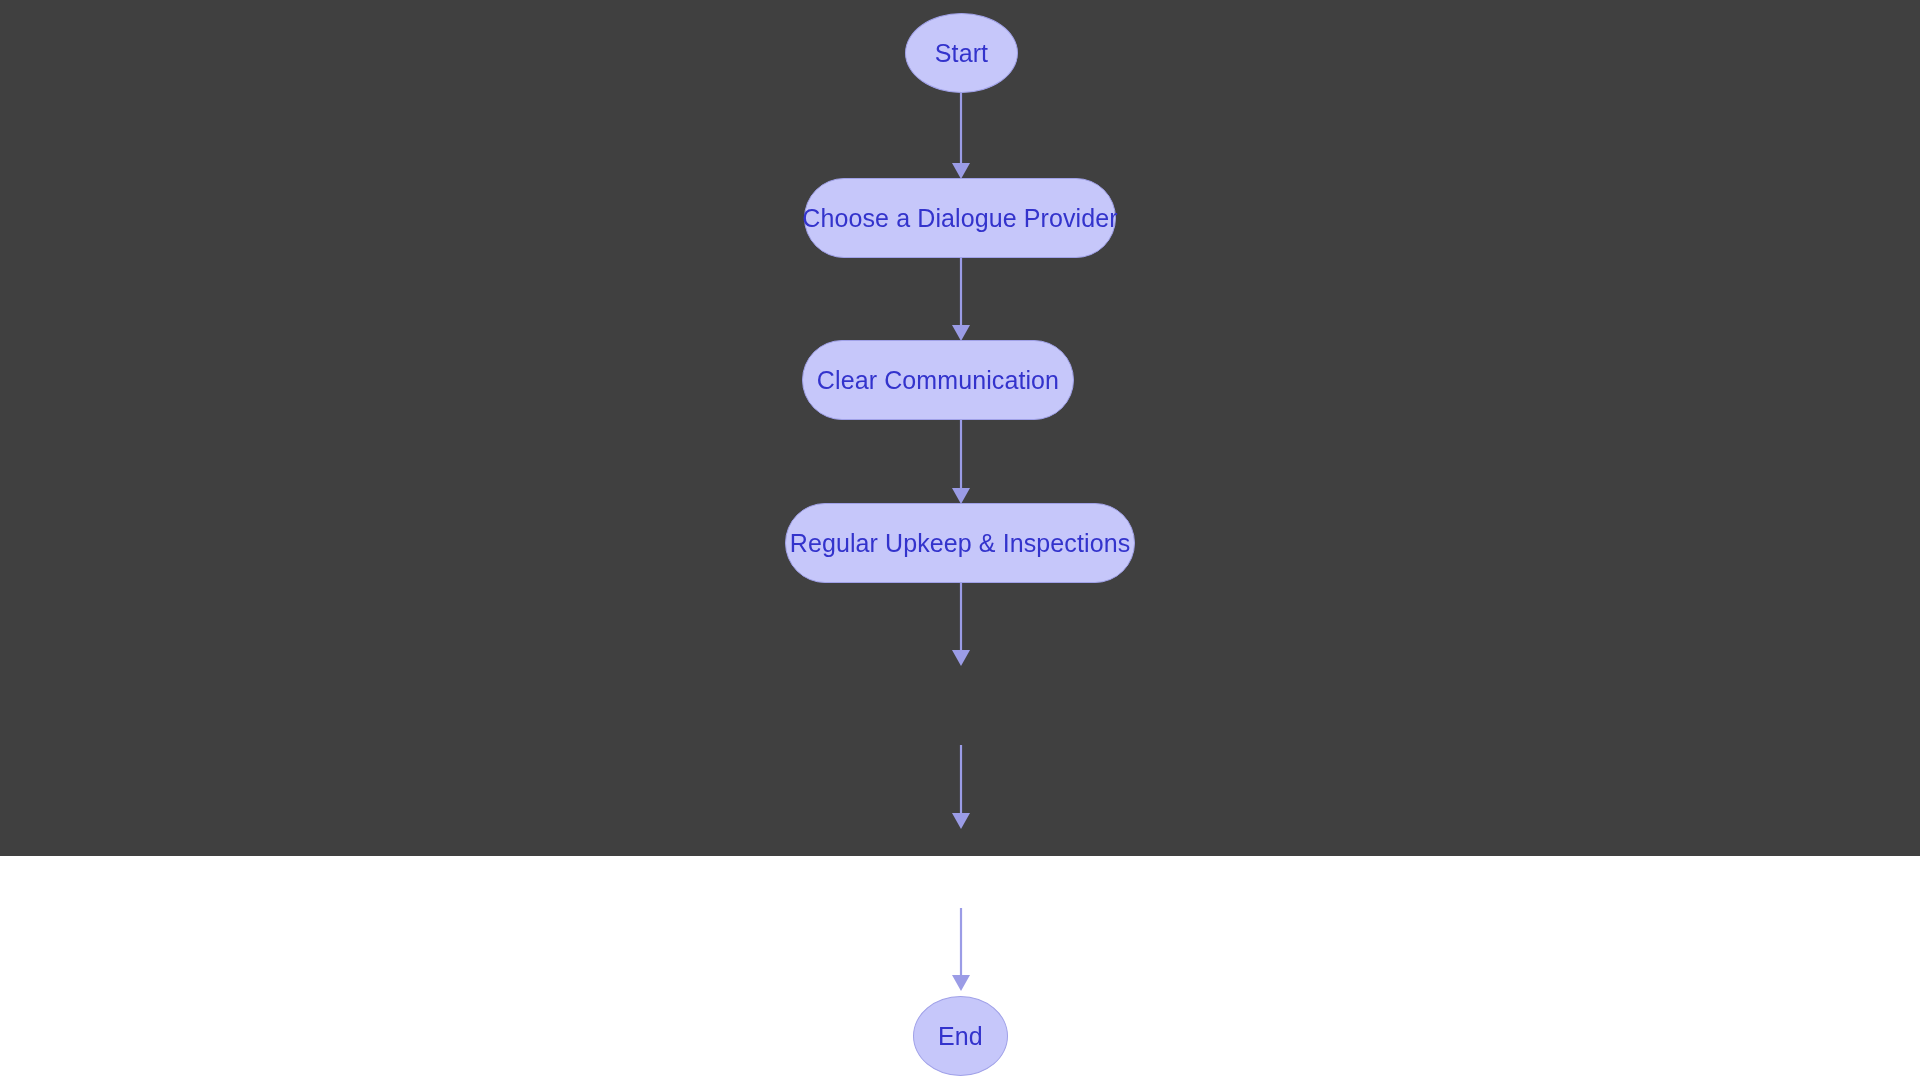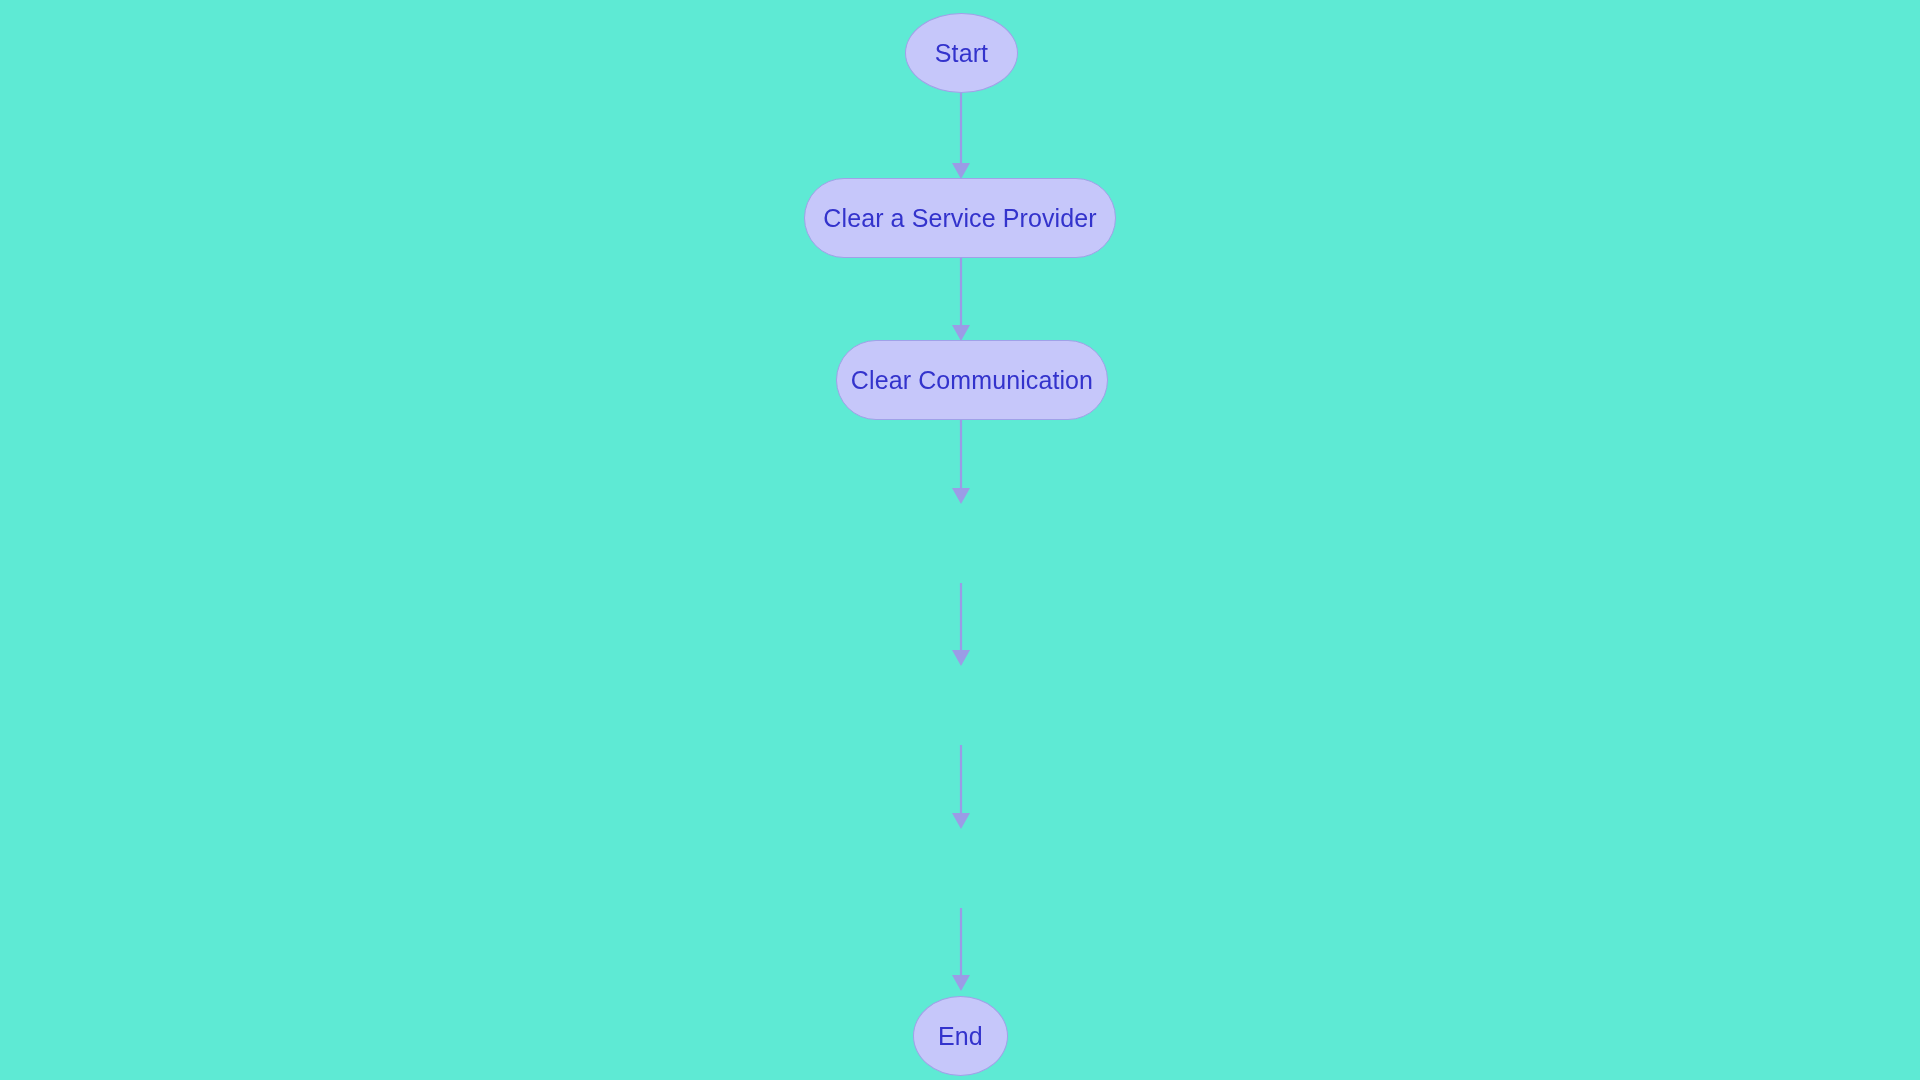--- a/index.html
+++ b/index.html
@@ -10,22 +10,22 @@
   }
   body {
     width: 1920px;
     height: 1080px;
     overflow: hidden;
     font-family: "Liberation Sans", sans-serif;
   }
   #flow-canvas {
     position: relative;
     width: 1920px;
-    height: 1080px;
-    background: #5eead4;
+    height: 856px;
+    background: #404040;
   }
   #edge-layer {
     position: absolute;
     left: 0;
     top: 0;
     width: 1920px;
     height: 1080px;
     pointer-events: none;
   }
   .node {
@@ -85,27 +85,30 @@
         <line x1="961" y1="908" x2="961" y2="975" stroke="#9b9ce6" stroke-width="2.2"></line>
         <polygon points="952,975 970,975 961,991" fill="#9b9ce6"></polygon>
       </g>
     </svg>
 
   <div class="node node-terminal" id="node-start" style="left: 905px; top: 13px; width: 113px; height: 80px; background: rgb(198, 199, 250); border-color: rgb(160, 161, 232); color: rgb(51, 51, 204);">
     <span class="node-label">Start</span>
   </div>
 
   <div class="node node-step" id="node-choose-provider" style="left: 804px; top: 178px; width: 312px; height: 80px; background: rgb(198, 199, 250); border-color: rgb(160, 161, 232); color: rgb(51, 51, 204); border-radius: 40px;">
-    <span class="node-label">Clear a Service Provider</span>
+    <span class="node-label">Choose a Dialogue Provider</span>
   </div>
 
-  <div class="node node-step" id="node-clear-communication" style="left: 836px; top: 340px; width: 272px; height: 80px; background: rgb(198, 199, 250); border-color: rgb(160, 161, 232); color: rgb(51, 51, 204); border-radius: 40px;">
+  <div class="node node-step" id="node-clear-communication" style="left: 802px; top: 340px; width: 272px; height: 80px; background: rgb(198, 199, 250); border-color: rgb(160, 161, 232); color: rgb(51, 51, 204); border-radius: 40px;">
     <span class="node-label">Clear Communication</span>
   </div>
 
+  <div class="node node-step" id="node-regular-upkeep" style="left: 785px; top: 503px; width: 350px; height: 80px; background: rgb(198, 199, 250); border-color: rgb(160, 161, 232); color: rgb(51, 51, 204); border-radius: 40px;">
+    <span class="node-label">Regular Upkeep &amp; Inspections</span>
+  </div>
 
 
 
   <div class="node node-terminal" id="node-end" style="left: 913px; top: 996px; width: 95px; height: 80px; background: rgb(198, 199, 250); border-color: rgb(160, 161, 232); color: rgb(51, 51, 204);">
     <span class="node-label">End</span>
   </div>
 
 </div>
 
 </body></html>

